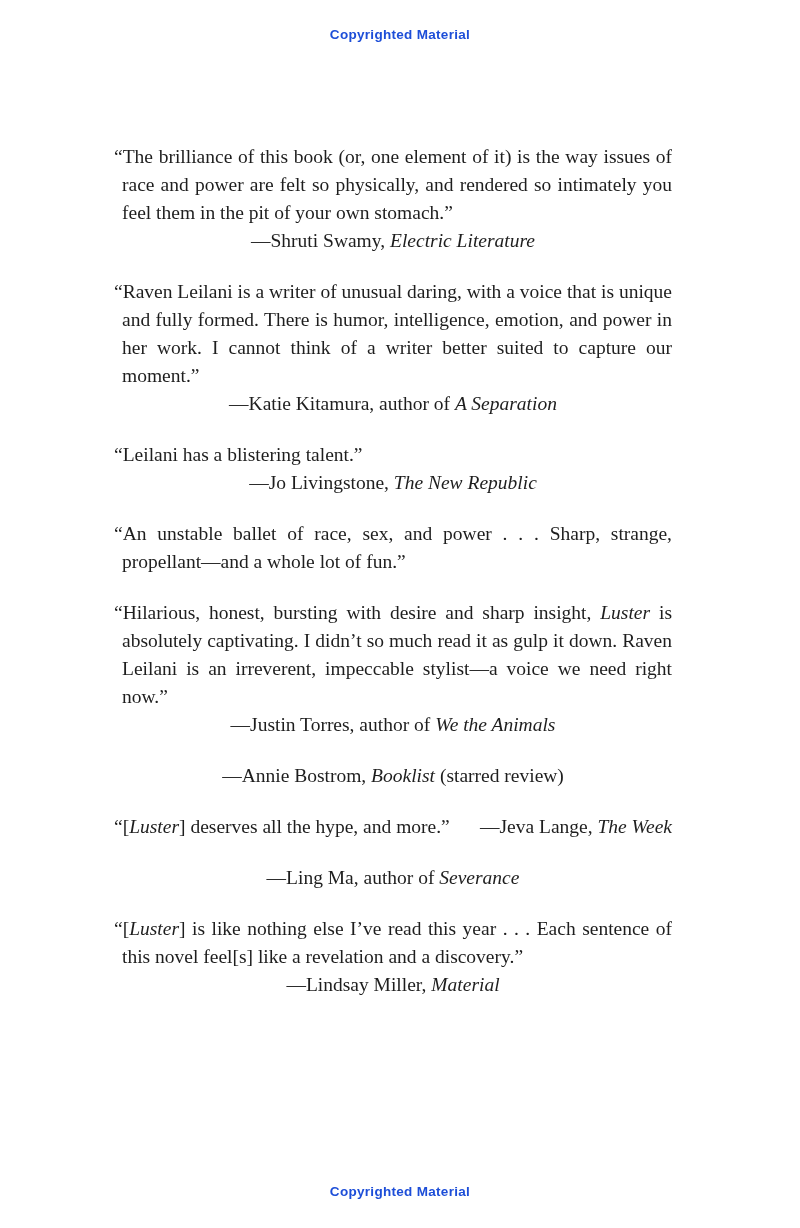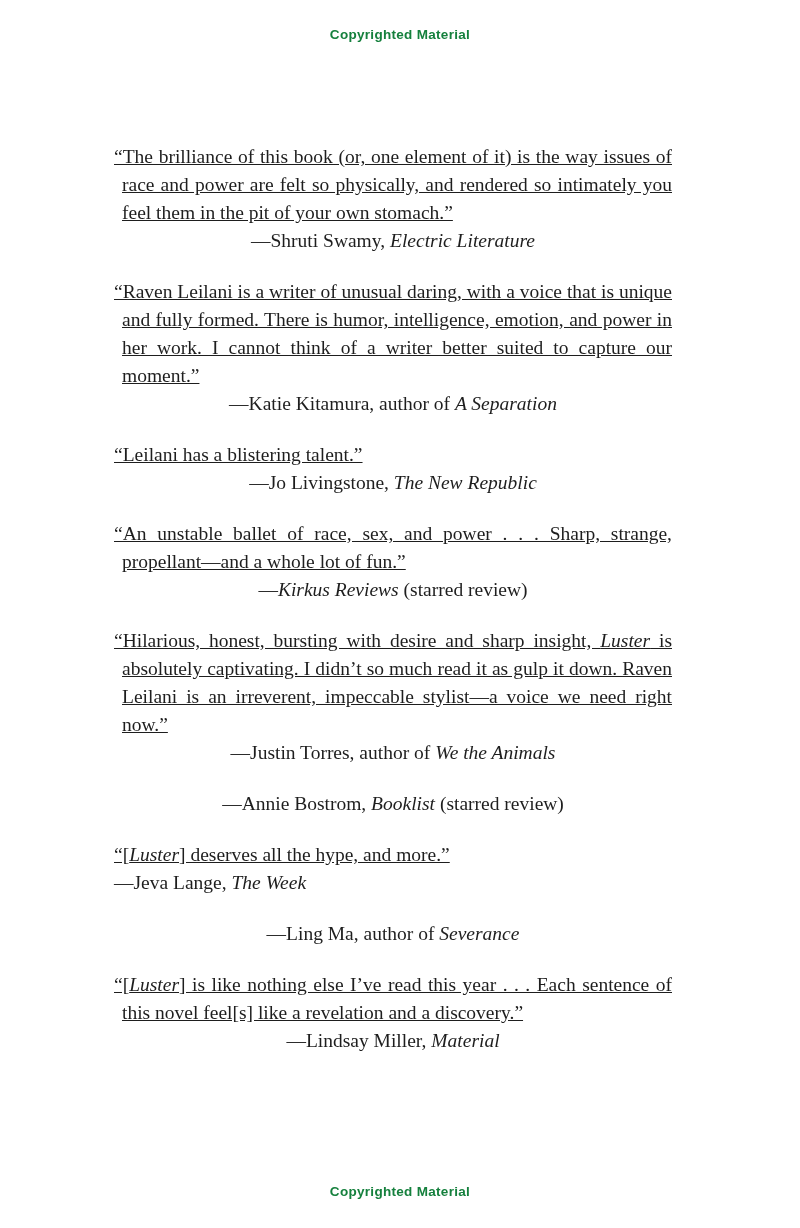--- a/index.html
+++ b/index.html
@@ -12,50 +12,48 @@
     overflow: hidden;
   }
   .page { position: absolute; inset: 0; }
   .watermark {
     position: absolute; left: 0; right: 0;
     text-align: center;
     font-family: "Liberation Sans", sans-serif;
     font-weight: bold;
     font-size: 13.5px;
     letter-spacing: 0.3px;
-    color: #15803d;
+    color: #1d4ed8;
   }
   .watermark.top { top: 27px; }
   .watermark.bottom { top: 1184px; }
   .content {
     position: absolute;
     top: 143px; left: 114px;
     width: 558px;
   }
   .blurb { margin: 0 0 23px 0; }
   .quote {
     margin: 0;
     font-size: 19.5px;
     line-height: 28px;
     text-align: justify;
     padding-left: 8px;
     text-indent: -8px;
-    text-decoration: underline;
   }
   .attribution {
     margin: 0;
     font-size: 19.5px;
     line-height: 28px;
     text-align: center;
   }
   .blurb.inline {
     display: flex;
     justify-content: space-between;
     align-items: baseline;
-    flex-direction: column;
   }
   .blurb.inline .quote { text-align: left; flex: 0 1 auto; }
   .blurb.inline .attribution { text-align: right; flex: 0 0 auto; }
   i { font-style: italic; }
 </style>
 </head>
 <body>
 
 <div class="page">
 
@@ -73,21 +71,20 @@
       <p class="attribution"><span>—Katie Kitamura, author of </span><i>A Separation</i></p>
     </section>
 
     <section class="blurb">
       <p class="quote"><span>“Leilani has a blistering talent.”</span></p>
       <p class="attribution"><span>—Jo Livingstone, </span><i>The New Republic</i></p>
     </section>
 
     <section class="blurb">
       <p class="quote"><span>“An unstable ballet of race, sex, and power . . . Sharp, strange, propellant—and a whole lot of fun.”</span></p>
-      <p class="attribution"><span>—</span><i>Kirkus Reviews</i><span> (starred review)</span></p>
     </section>
 
     <section class="blurb">
       <p class="quote"><span>“Hilarious, honest, bursting with desire and sharp insight, </span><i>Luster</i><span> is absolutely captivating. I didn’t so much read it as gulp it down. Raven Leilani is an irreverent, impeccable stylist—a voice we need right now.”</span></p>
       <p class="attribution"><span>—Justin Torres, author of </span><i>We the Animals</i></p>
     </section>
 
     <section class="blurb">
       <p class="attribution"><span>—Annie Bostrom, </span><i>Booklist</i><span> (starred review)</span></p>
     </section>

